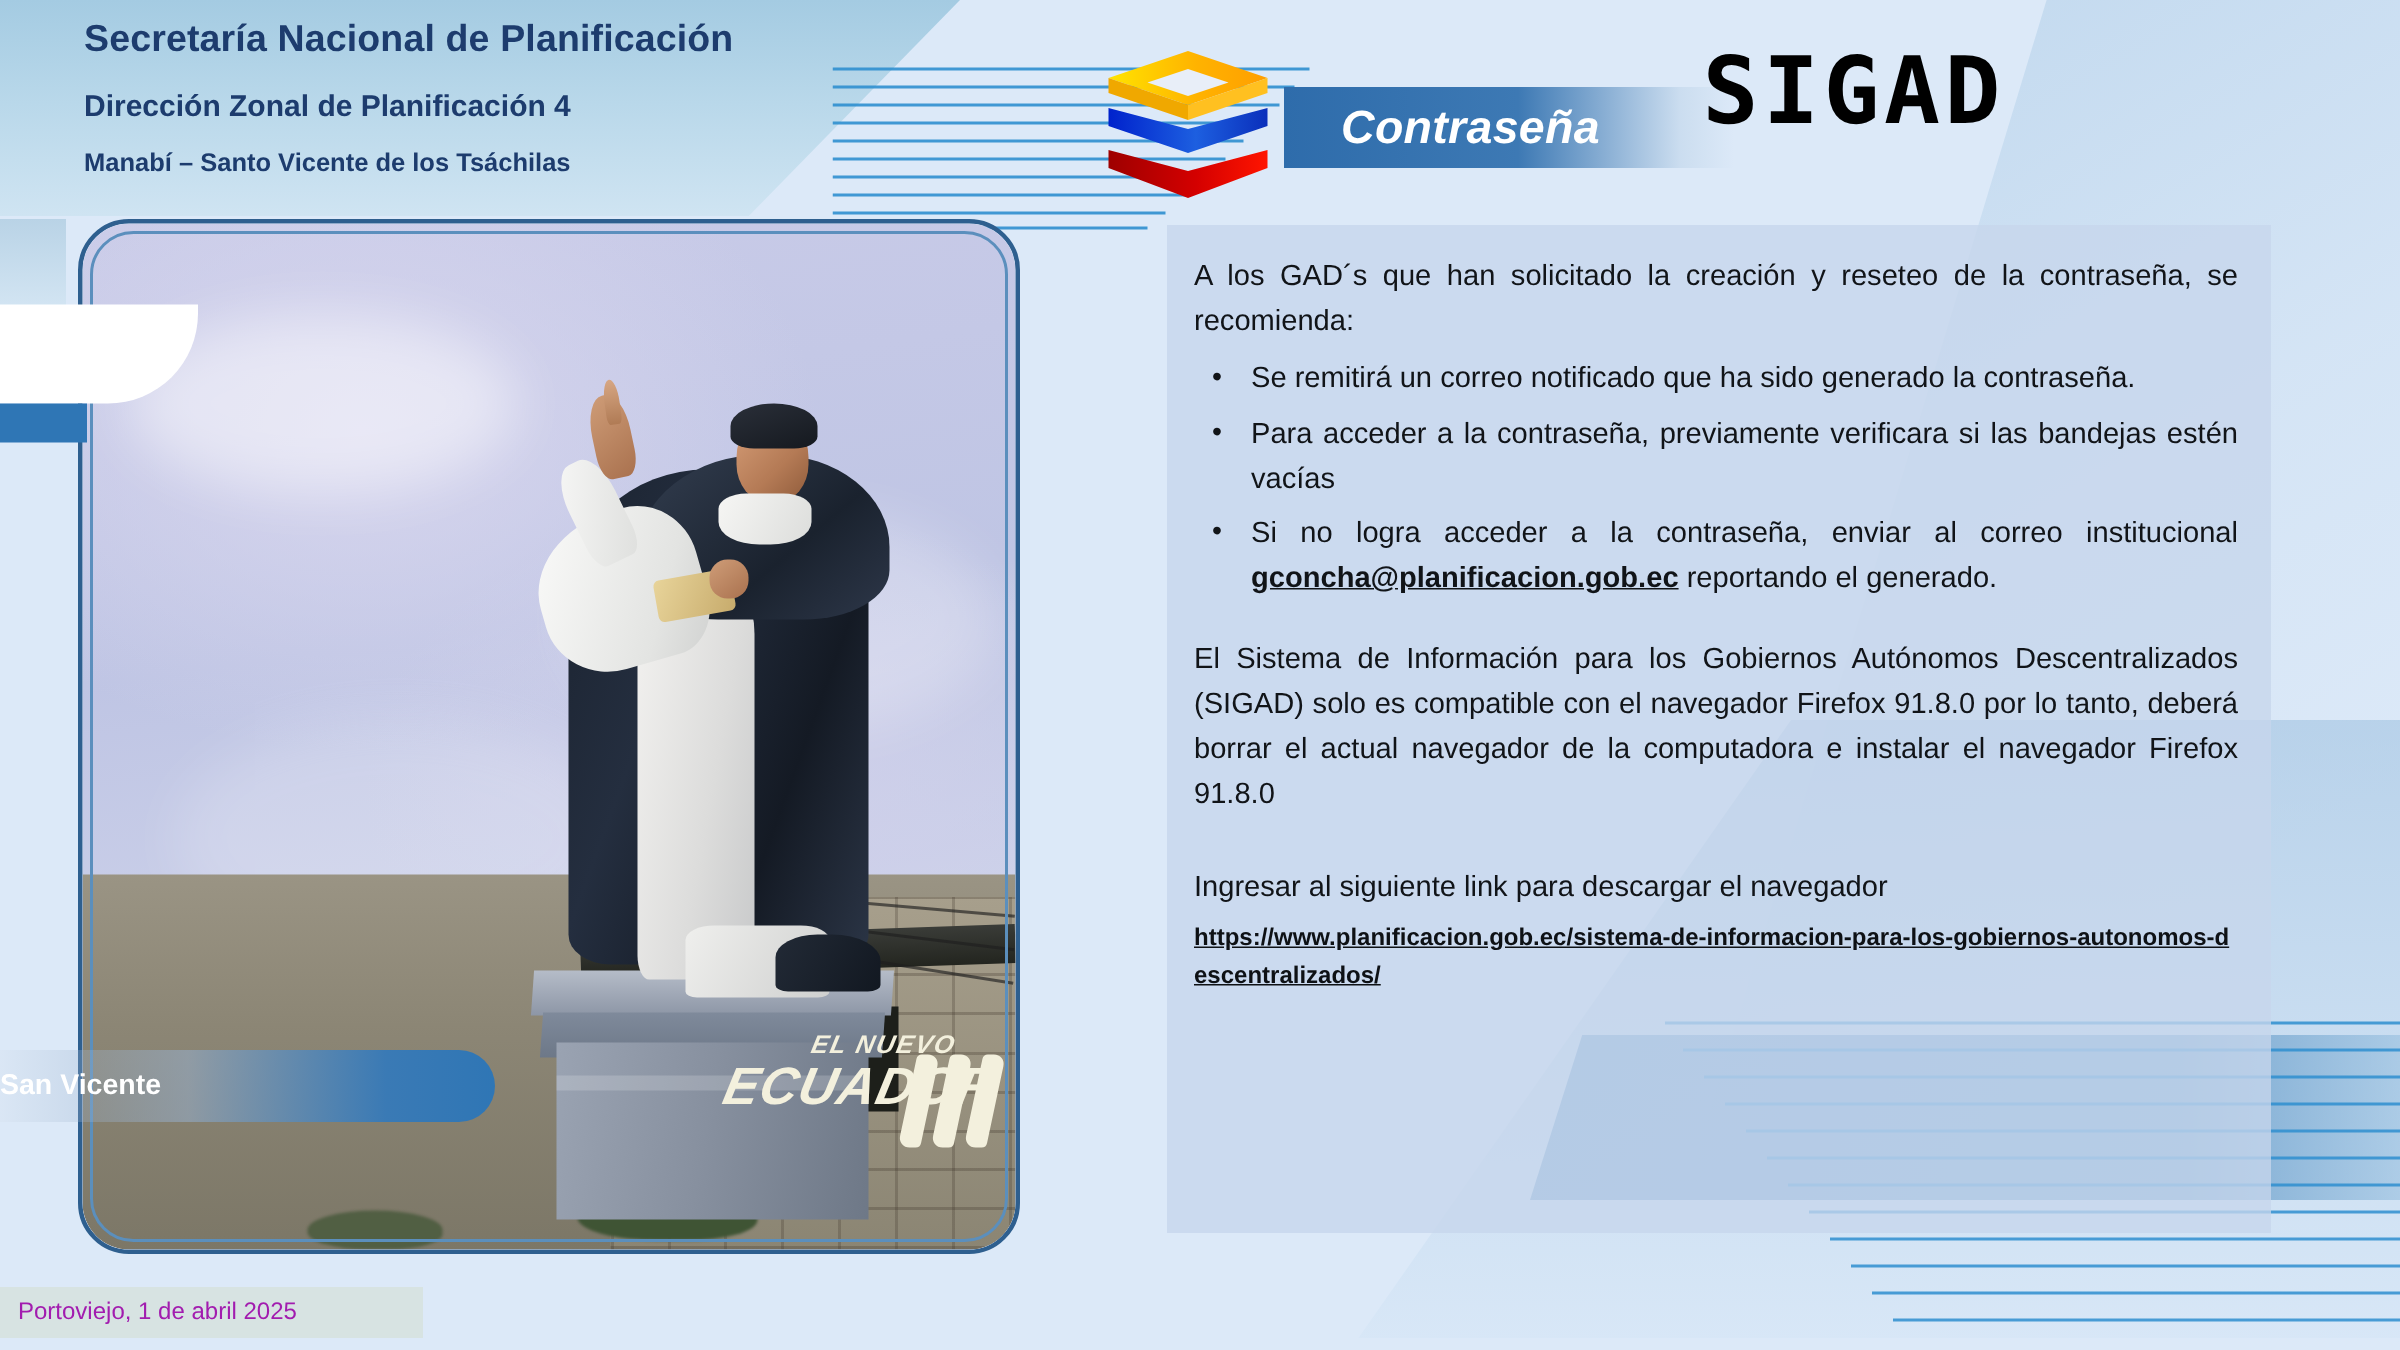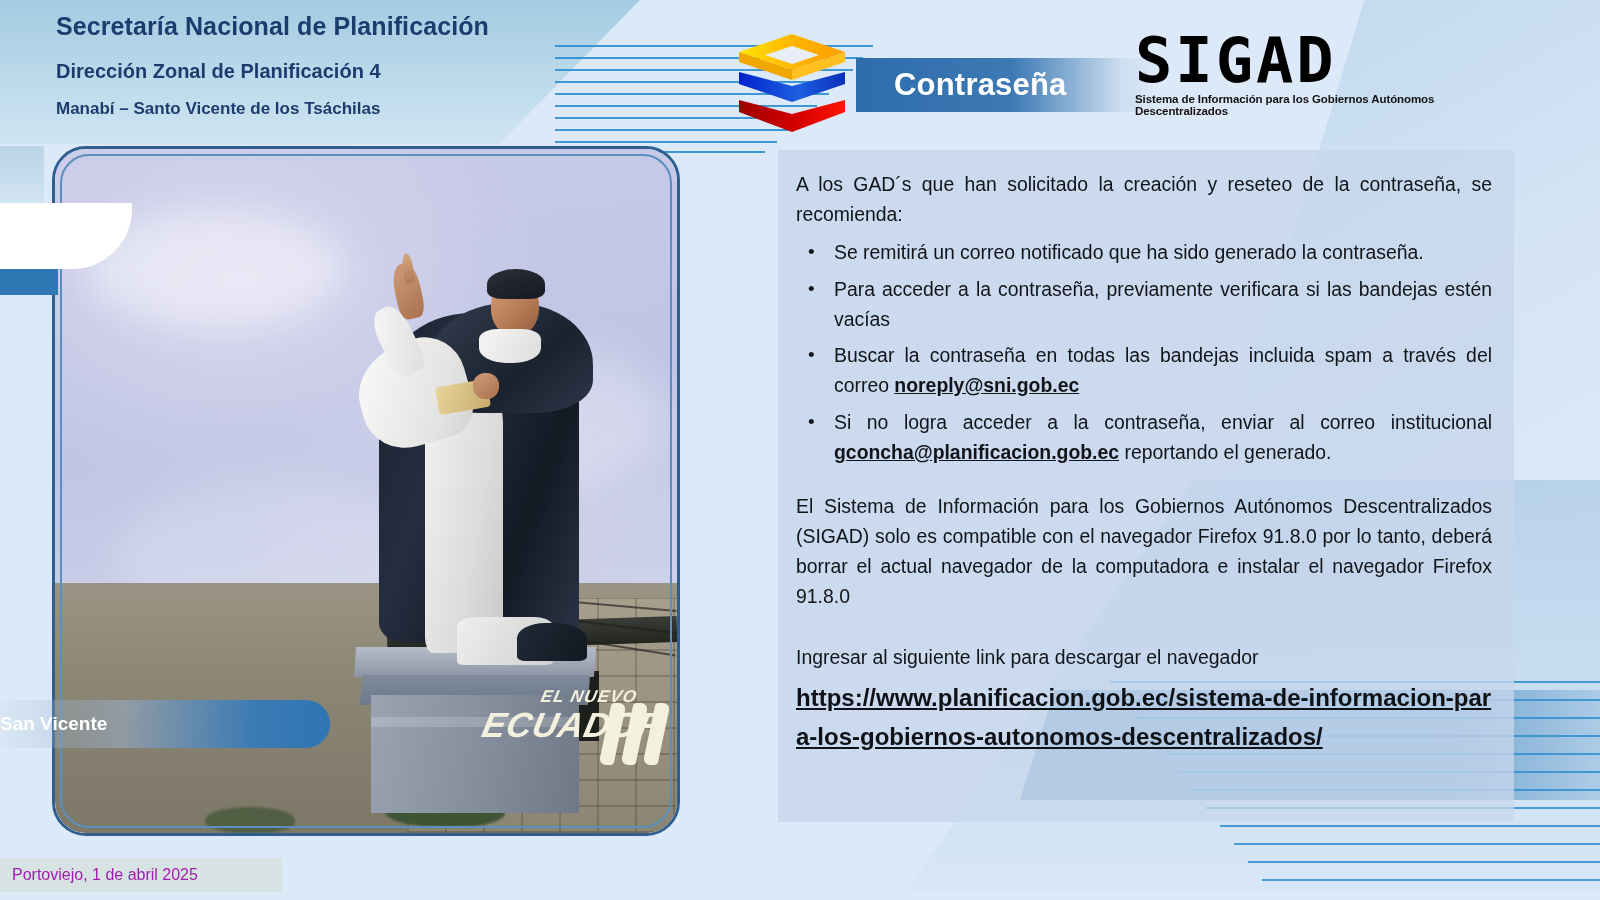--- a/index.html
+++ b/index.html
@@ -51,21 +51,21 @@
   .h-l3 { font-size: 17px; font-weight: bold; color: #1d3c6e; margin-top: 13px; line-height: 1.35; }
 
   
   .logo-cubes { position: absolute; left: 733px; top: 30px; width: 118px; height: 108px; }
   .title-chip {
     position: absolute; left: 856px; top: 58px; width: 300px; height: 54px;
     background: linear-gradient(90deg, #2e6cab 0%, #3d79b4 52%, rgba(200,219,238,0.85) 88%, rgba(220,233,248,0) 100%);
     display: flex; align-items: center;
   }
   .title-chip span {
-    color: #ffffff; font-size: 31px; font-weight: bold; padding-left: 38px; letter-spacing: 0.2px;
+    color: #ffffff; font-size: 31px; font-weight: bold; padding-left: 38px; letter-spacing: 0.2px; font-style: italic;
   }
   .sigad-logo { position: absolute; left: 1135px; top: 32px; width: 360px; height: 100px; }
   .sigad-word {
     font-size: 62px; font-weight: bold; color: #000; letter-spacing: 3px;
     font-family: "DejaVu Sans Mono", monospace; line-height: 0.95;
   }
   .sigad-sub { font-size: 11.5px; font-weight: bold; color: #111; letter-spacing: -0.1px; margin-top: 2px; }
 
   
   .photo-wrap { position: absolute; left: 52px; top: 146px; width: 628px; height: 690px; }
@@ -271,21 +271,21 @@
     position: relative; padding-left: 38px; margin-bottom: 7px;
     font-size: 19.4px; color: #111418; line-height: 1.54; text-align: justify;
   }
   ul.bullets li::before {
     content: "\2022"; position: absolute; left: 12px; top: -1px; font-size: 19px; color: #111418;
   }
   .lnk { font-weight: bold; text-decoration: underline; color: #111418; }
   .para { margin-top: 24px; text-align: justify; font-size: 19.4px; line-height: 1.54; color: #111418; }
   .para-link-intro { margin-top: 32px; font-size: 19.4px; line-height: 1.54; color: #111418; }
   .biglink {
-    display: block; margin-top: 6px; font-size: 24px; font-weight: bold;
+    display: block; margin-top: 6px; font-size: 16px; font-weight: bold;
     text-decoration: underline; color: #0e1115; line-height: 1.6; word-break: break-all;
   }
 
   
   .footer-band {
     position: absolute; left: 0; bottom: 8px; width: 282px; height: 34px;
     background: rgba(214,226,222,0.85);
     display: flex; align-items: center; padding-left: 12px;
   }
   .footer-band span { font-size: 16px; color: #a21caf; }
@@ -372,21 +372,20 @@
     <path d="M6 42 L59 56 L112 42 L112 54 L59 72 L6 54 Z" fill="url(#gb)"></path>
     <path d="M6 70 L59 84 L112 70 L112 82 L59 102 L6 82 Z" fill="url(#gr)"></path>
   </svg>
 
   <div class="title-chip">
     <span>Contraseña</span>
   </div>
 
   <div class="sigad-logo">
     <div class="sigad-word">SIGAD</div>
-    <div class="sigad-sub">Sistema de Información para los Gobiernos Autónomos Descentralizados</div>
   </div>
 
   <div class="photo-wrap">
     <div class="photo-frame">
       <div class="photo">
         <div class="sky"></div>
         <div class="cloudwisp" style="left:30px;  top:60px;  width:260px; height:120px;"></div>
         <div class="cloudwisp" style="left:330px; top:190px; width:280px; height:150px; opacity:.55;"></div>
         <div class="cloudwisp" style="left:60px;  top:330px; width:300px; height:160px; opacity:.40;"></div>
 
@@ -448,23 +447,20 @@
     <div class="p-text p-lead">A los GAD´s que han solicitado la creación y reseteo de la contraseña, se recomienda:</div>
 
     <ul class="bullets">
       <li>
         <span>Se remitirá un correo notificado que ha sido generado la contraseña.</span>
       </li>
       <li>
         <span>Para acceder a la contraseña, previamente verificara si las bandejas estén vacías</span>
       </li>
       <li>
-        <span>Buscar la contraseña en todas las bandejas incluida spam a través del correo </span><a class="lnk" href="#">noreply@sni.gob.ec</a>
-      </li>
-      <li>
         <span>Si no logra acceder a la contraseña, enviar al correo institucional </span><a class="lnk" href="#">gconcha@planificacion.gob.ec</a><span> reportando el generado.</span>
       </li>
     </ul>
 
     <div class="para">El Sistema de Información para los Gobiernos Autónomos Descentralizados (SIGAD) solo es compatible con el navegador Firefox 91.8.0 por lo tanto, deberá borrar el actual navegador de la computadora e instalar el navegador Firefox 91.8.0</div>
 
     <div class="para-link-intro">Ingresar al siguiente link para descargar el navegador</div>
     <a class="biglink" href="#">https://www.planificacion.gob.ec/sistema-de-informacion-para-los-gobiernos-autonomos-descentralizados/</a>
   </div>
 

